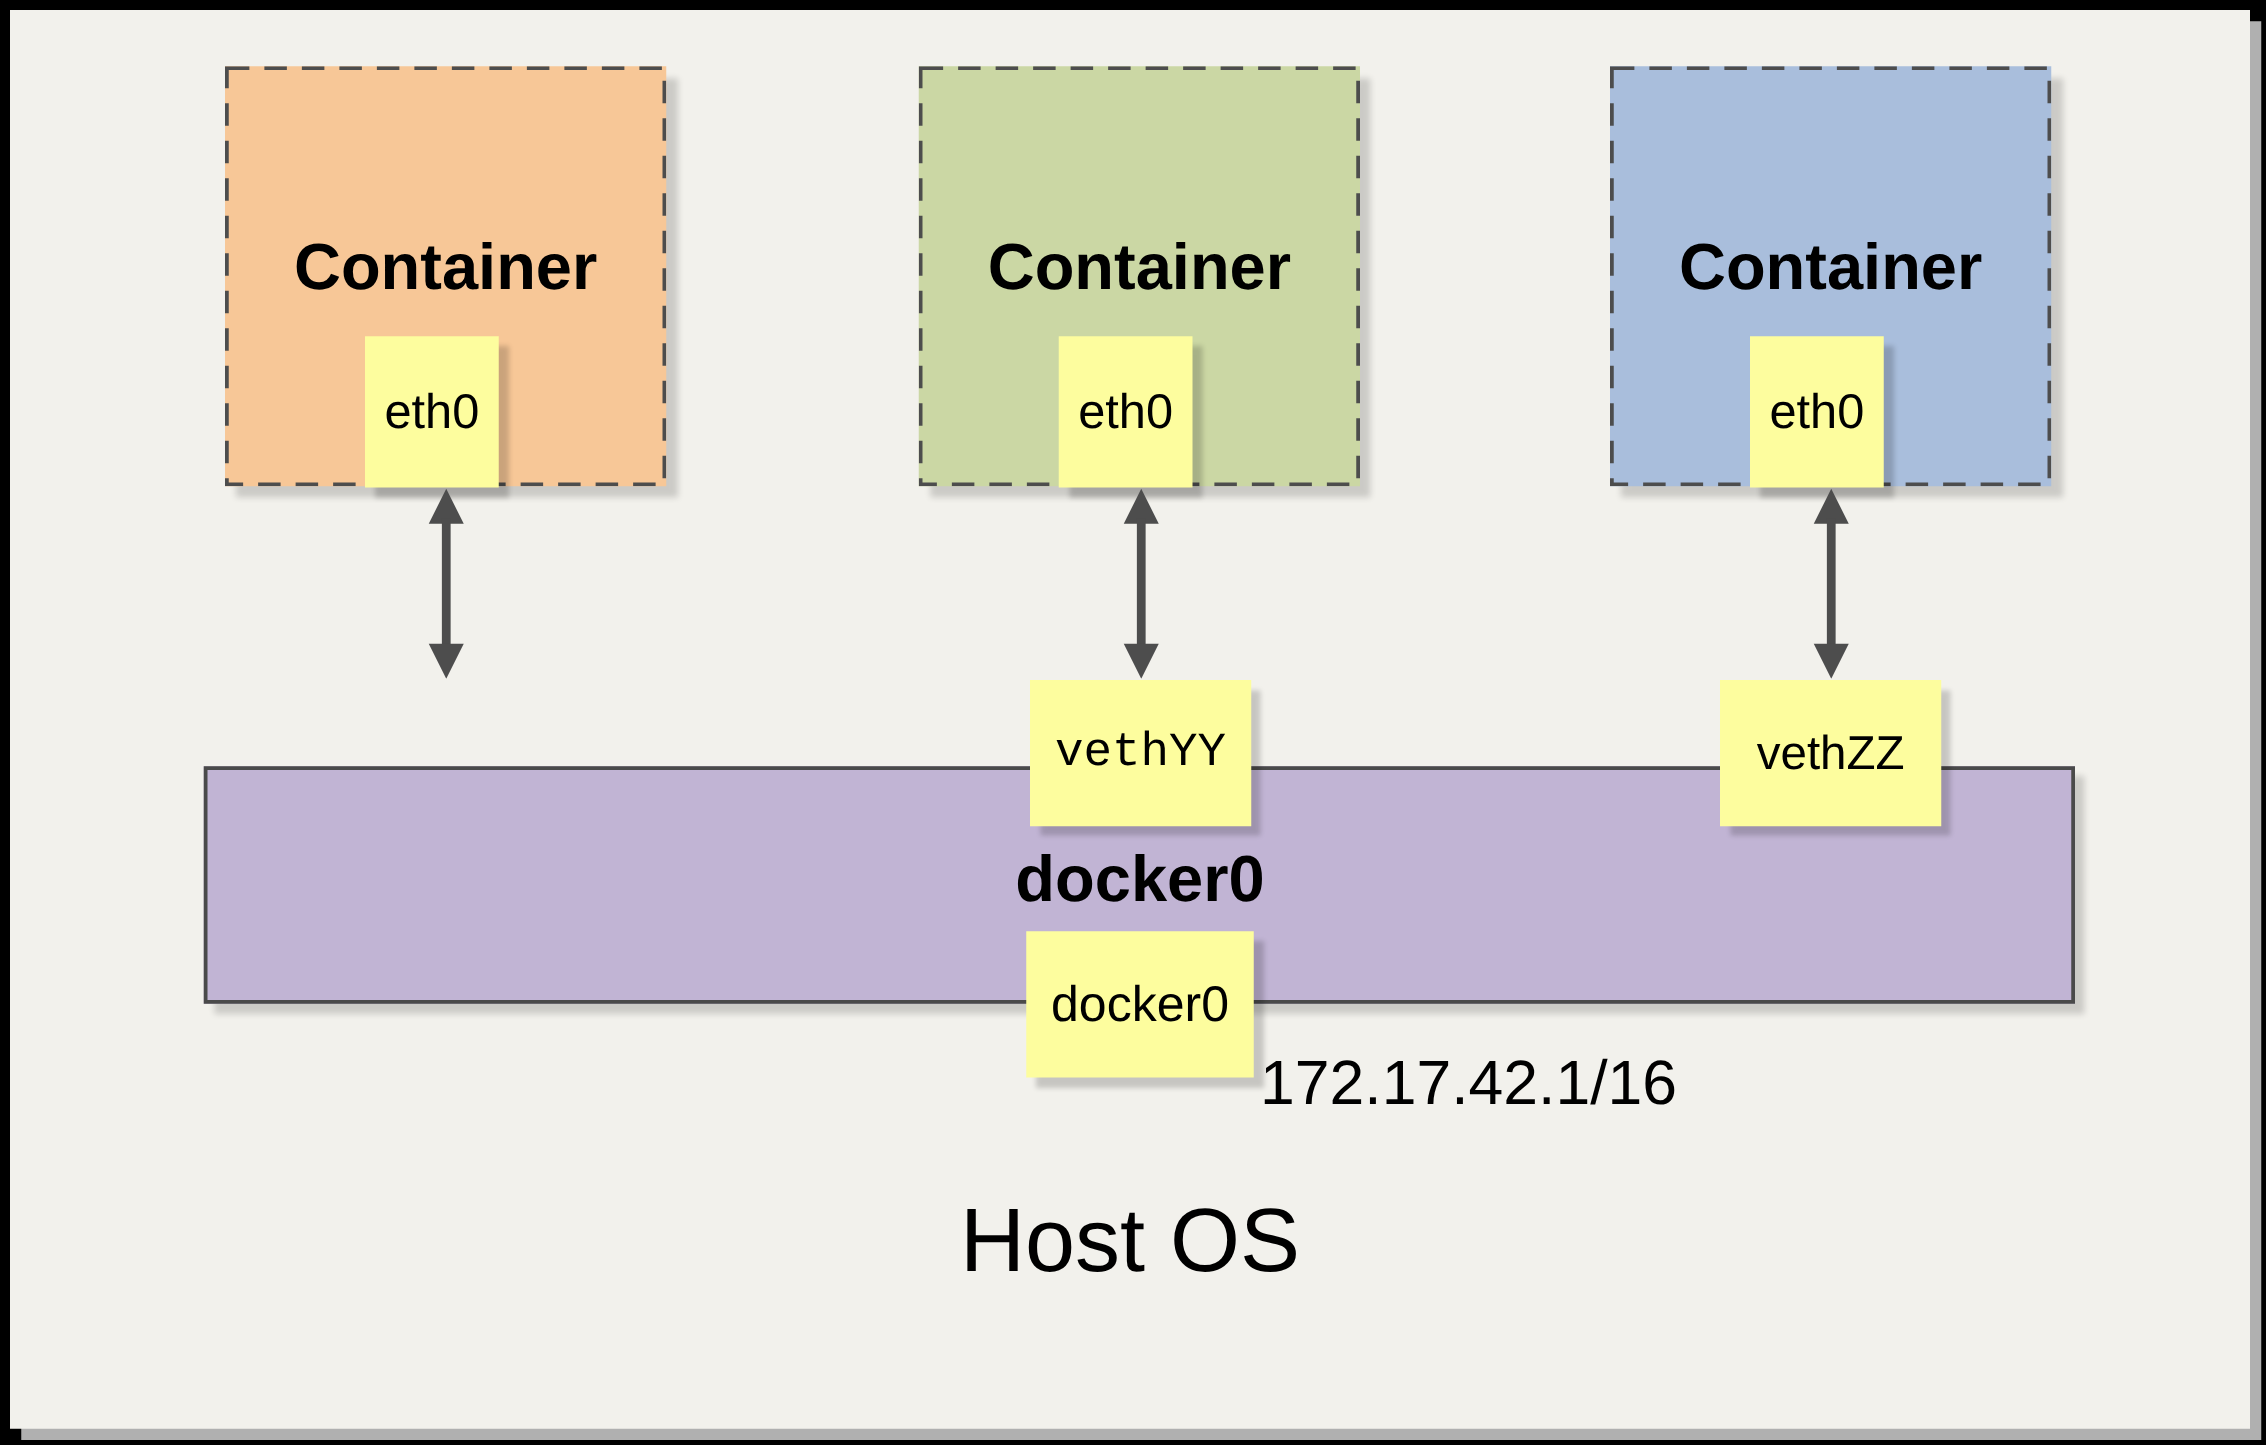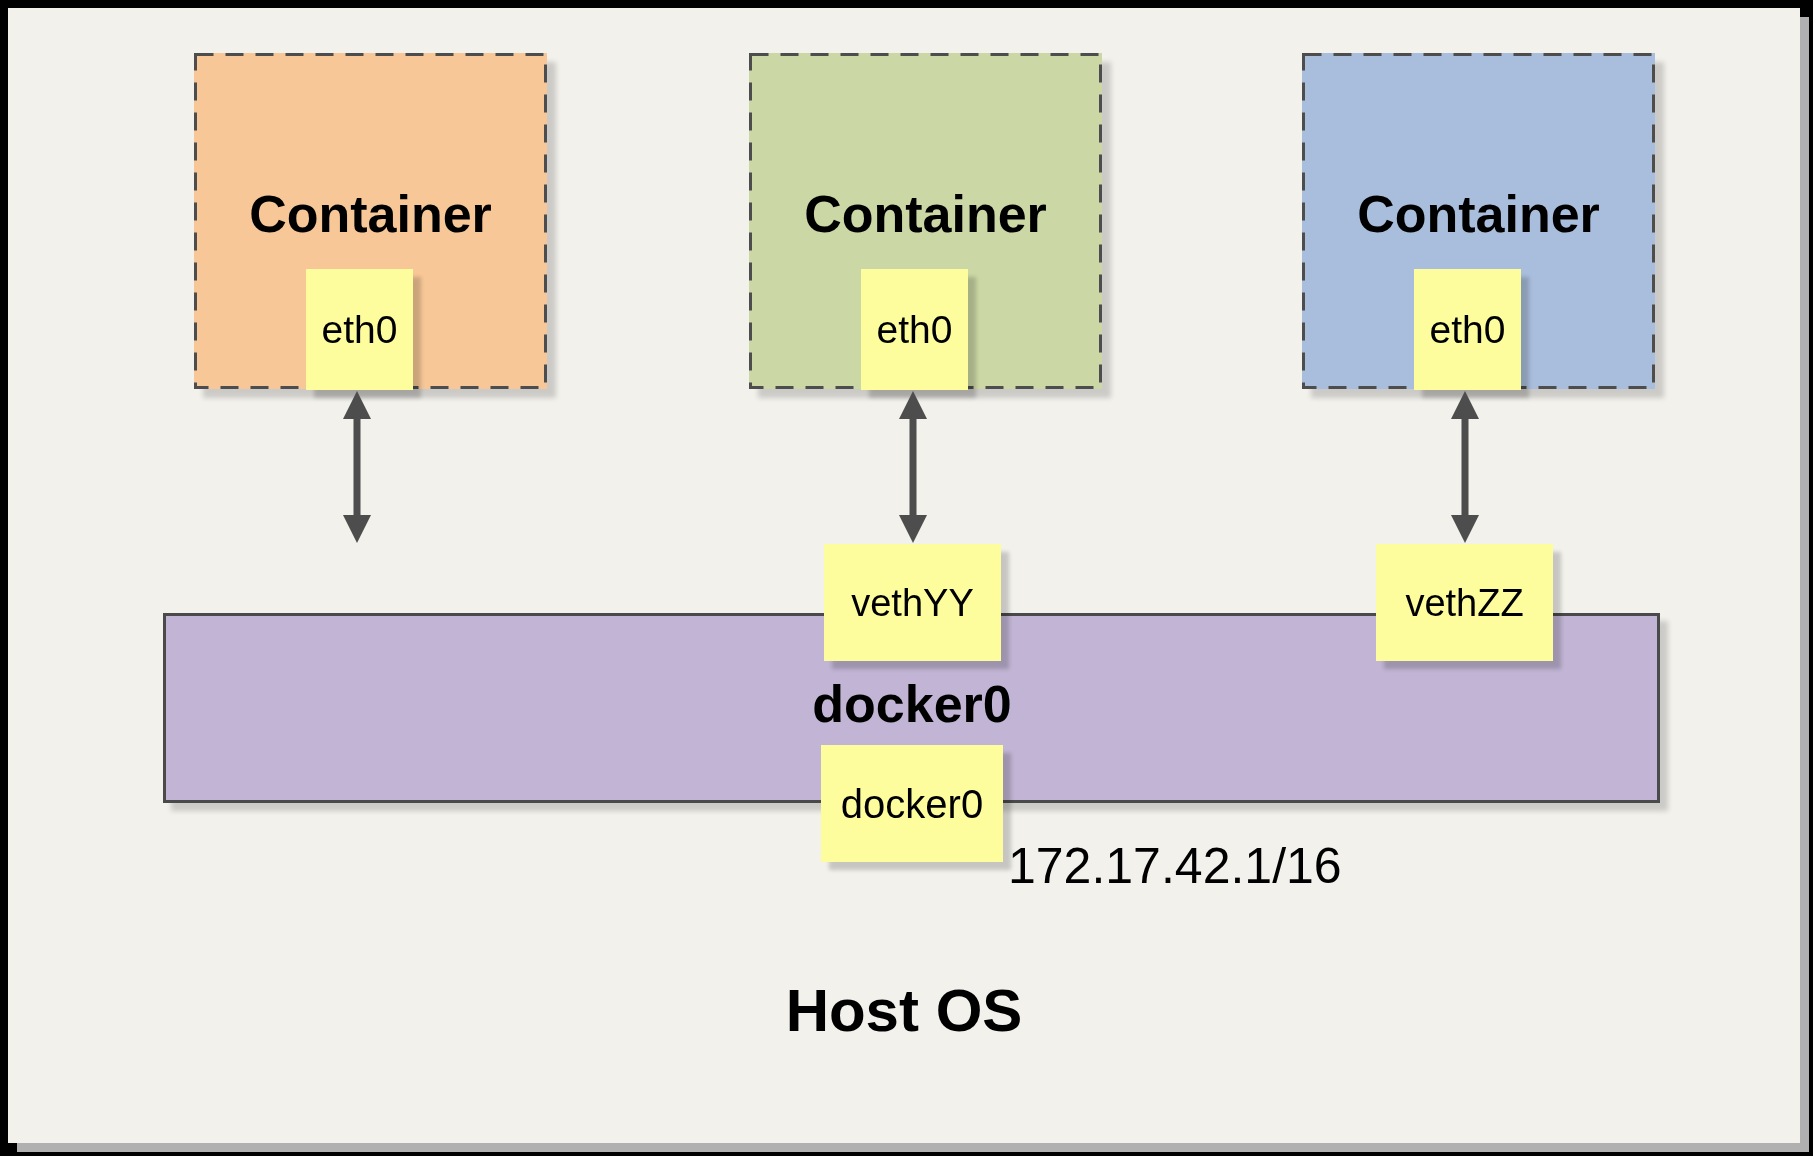--- a/index.html
+++ b/index.html
@@ -19,21 +19,20 @@
     background: #F2F1EC;
     box-shadow: 9px 9px 0 #B0B0B0;
   }
 
   
   .container-box {
     position: absolute;
     top: 45px;
     width: 353px; height: 336px;
     box-shadow: 9px 9px 5px rgba(0,0,0,0.16);
-    margin-left: 14px;
   }
   .c1 { left: 172px; }
   .c2 { left: 727px; }
   .c3 { left: 1280px; }
   .dash { position: absolute; left: 0; top: 0; }
 
   .container-label {
     position: absolute;
     left: 0; width: 100%;
     top: 135px;
@@ -92,24 +91,23 @@
     left: 1000px; top: 833px;
     font-size: 50px;
     line-height: 1;
   }
 
   .host-label {
     position: absolute;
     left: 0; width: 100%;
     top: 949px;
     text-align: center;
-    font-size: 60px;
-    font-weight: bold;
+    font-size: 72px;
+    font-weight: normal;
     line-height: 1;
-    margin-top: 24px;
   }
 </style>
 </head>
 <body>
 
 <div class="frame">
   <div class="card">
 
     <div class="container-box c1" style="background-color: rgb(247, 199, 151);">
       <svg class="dash" width="353" height="336">
@@ -153,21 +151,21 @@
     </svg>
     <svg class="arrow a3" width="30" height="152" viewBox="0 0 30 152">
       <polygon points="15,0 1,28 29,28" fill="#4D4D4D"></polygon>
       <rect x="11.5" y="24" width="7" height="104" fill="#4D4D4D"></rect>
       <polygon points="15,152 1,124 29,124" fill="#4D4D4D"></polygon>
     </svg>
 
     <div class="bridge" style="background-color: rgb(193, 180, 212);"></div>
     <div class="bridge-label">docker0</div>
 
-    <div class="node veth-node v2" style="background-color: rgb(253, 253, 158);">
+    <div class="node veth-node v2" style="background-color: rgb(253, 253, 158); font-family: Liberation Mono, monospace;">
       <span>vethYY</span>
     </div>
     <div class="node veth-node v3" style="background-color: rgb(253, 253, 158);">
       <span>vethZZ</span>
     </div>
 
     <div class="node bridge-node" style="background-color: rgb(253, 253, 158);">
       <span>docker0</span>
     </div>
 

